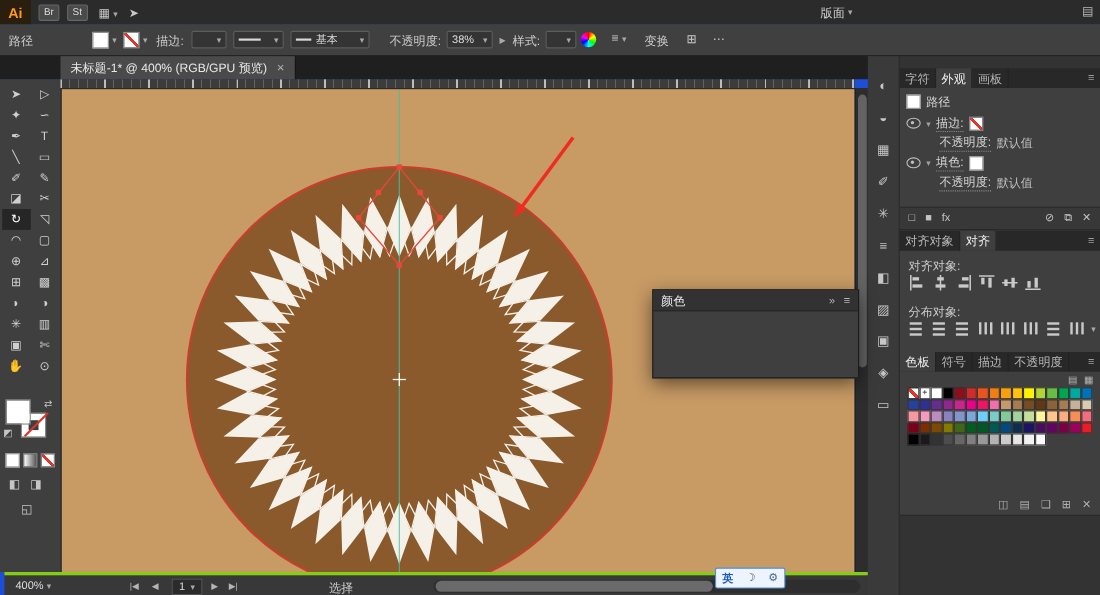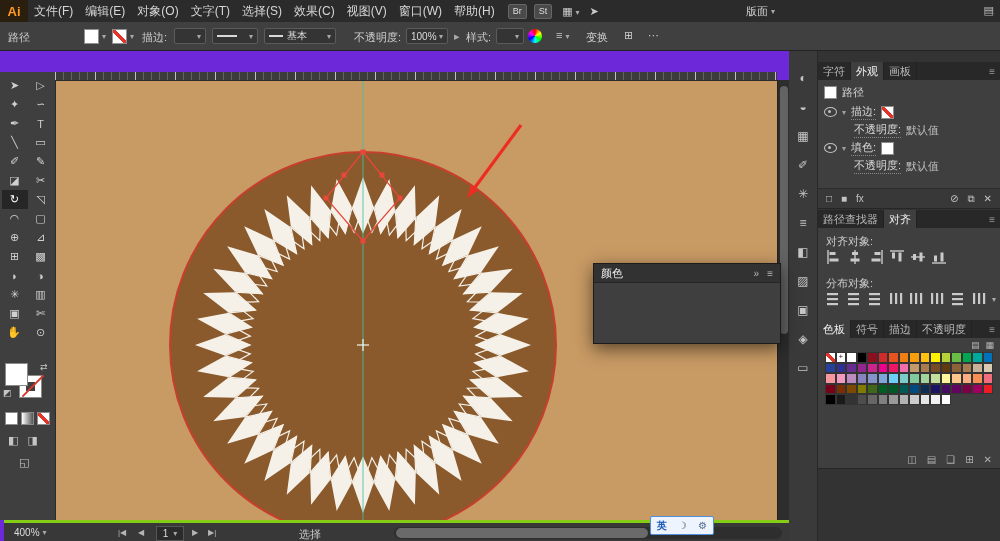--- a/index.html
+++ b/index.html
@@ -1,16 +1,16 @@
 <!DOCTYPE html>
 <html><head>
 <meta charset="utf-8">
 <style>
   html,body{margin:0;padding:0;background:#1a1a1a}
-  #app{position:relative;width:1000px;height:541px;background:#6d28d9;overflow:hidden;
+  #app{position:relative;width:1000px;height:541px;background:#1d4ed8;overflow:hidden;
        font-family:"Liberation Sans","DejaVu Sans",sans-serif;font-size:12px;color:#d8d8d8}
   i{font-style:normal}
   .car{font-size:8px;color:#a8a8a8;margin-left:3px}
 
   
   #menubar{position:absolute;left:0;top:0;width:1000px;height:22px;background:#2b2b2b;display:flex;align-items:center;z-index:30}
   #ai-logo{width:28px;height:22px;background:#2a1e0e;color:#ff9a1e;font-weight:bold;font-size:13px;display:flex;align-items:center;justify-content:center;flex:none}
   #menu-items{display:flex;align-items:center;height:22px}
   #menu-items span{padding:0 6px;font-size:12px;color:#d6d6d6;line-height:22px;white-space:nowrap}
   .mini-btn{height:15px;padding:0 4px;background:#4a4a4a;border:1px solid #666;border-radius:2px;font-size:9px;color:#ddd;margin-left:7px;line-height:13px}
@@ -133,31 +133,20 @@
   .wm-blob2{position:absolute;left:55px;top:55px;width:48px;height:34px;background:#fff;opacity:.9;border-radius:45% 55% 50% 50%/60% 45% 55% 40%;transform:rotate(14deg)}
   .wm-text{position:absolute;left:28px;top:72px;font-size:23px;font-weight:bold;color:#fff;text-shadow:0 1px 2px rgba(0,0,0,.25)}
 </style>
 </head>
 <body>
 
 <div id="app">
 
   <div id="menubar">
     <div id="ai-logo">Ai</div>
-    <div id="menu-items">
-        <span>文件(F)</span>
-        <span>编辑(E)</span>
-        <span>对象(O)</span>
-        <span>文字(T)</span>
-        <span>选择(S)</span>
-        <span>效果(C)</span>
-        <span>视图(V)</span>
-        <span>窗口(W)</span>
-        <span>帮助(H)</span>
-      </div>
     <button class="mini-btn">Br</button>
     <button class="mini-btn">St</button>
     <span id="arrange-icon">▦<i class="car">▾</i></span>
     <span id="share-icon">➤</span>
     <div id="workspace">
       <span>版面</span>
         <i class="car">▾</i>
     </div>
     <span id="mb-grid">▤</span>
   </div>
@@ -180,35 +169,41 @@
         <span class="line-prev"></span>
         <i class="car">▾</i>
       </span>
     <span class="combo" style="left:264px;width:72px">
         <span class="line-prev" style="width:14px"></span>
         <span>基本</span>
         <i class="car">▾</i>
       </span>
     <span class="cb-label" style="left:354px">不透明度:</span>
     <span class="combo" style="left:406px;width:42px">
-        <span>100%</span>
+        <span>38%</span>
         <i class="car">▾</i>
       </span>
     <span class="cb-label" style="left:454px;color:#aaa">▸</span>
     <span class="cb-label" style="left:466px">样式:</span>
     <span class="combo" style="left:496px;width:28px">
         <i class="car">▾</i>
       </span>
     <span id="recolor"></span>
     <span class="cb-icon" style="left:556px">≡<i class="car">▾</i></span>
     <span class="cb-label" style="left:586px">变换</span>
     <span class="cb-icon" style="left:624px">⊞</span>
     <span class="cb-icon" style="left:648px">⋯</span>
   </div>
 
+  <div id="tabbar">
+    <div id="doc-tab">
+      <span>未标题-1* @ 400% (RGB/GPU 预览)</span>
+      <span id="tab-close">×</span>
+    </div>
+  </div>
 
   <div id="toolbar">
     <div id="tools-grid">
         <div class="tool">
           <span>➤</span>
         </div>
         <div class="tool">
           <span>▷</span>
         </div>
         <div class="tool">
@@ -400,21 +395,21 @@
           <span>□</span>
           <span>■</span>
           <span>fx</span>
           <span class="ml-auto">⊘</span>
           <span>⧉</span>
           <span>✕</span>
         </div>
       </div>
 
       <div class="tabrow" style="top:160px">
-        <span class="ptab">路径查找器</span>
+        <span class="ptab">对齐对象</span>
         <span class="ptab active">对齐</span>
         <span class="pmenu">≡</span>
       </div>
       <div class="pbody" style="top:178px;height:92px">
         <div class="al-label" style="top:6px">对齐对象:</div>
         <div class="al-row" style="top:20px" id="align-buttons">
             <span class="al-btn">
               <svg width="16" height="16">
                 <line x1="2" y1="1" x2="2" y2="15" stroke="#c9c9c9" stroke-width="1.4"></line>
                 <rect x="3.5" y="3" width="6" height="3" fill="#c9c9c9"></rect>

